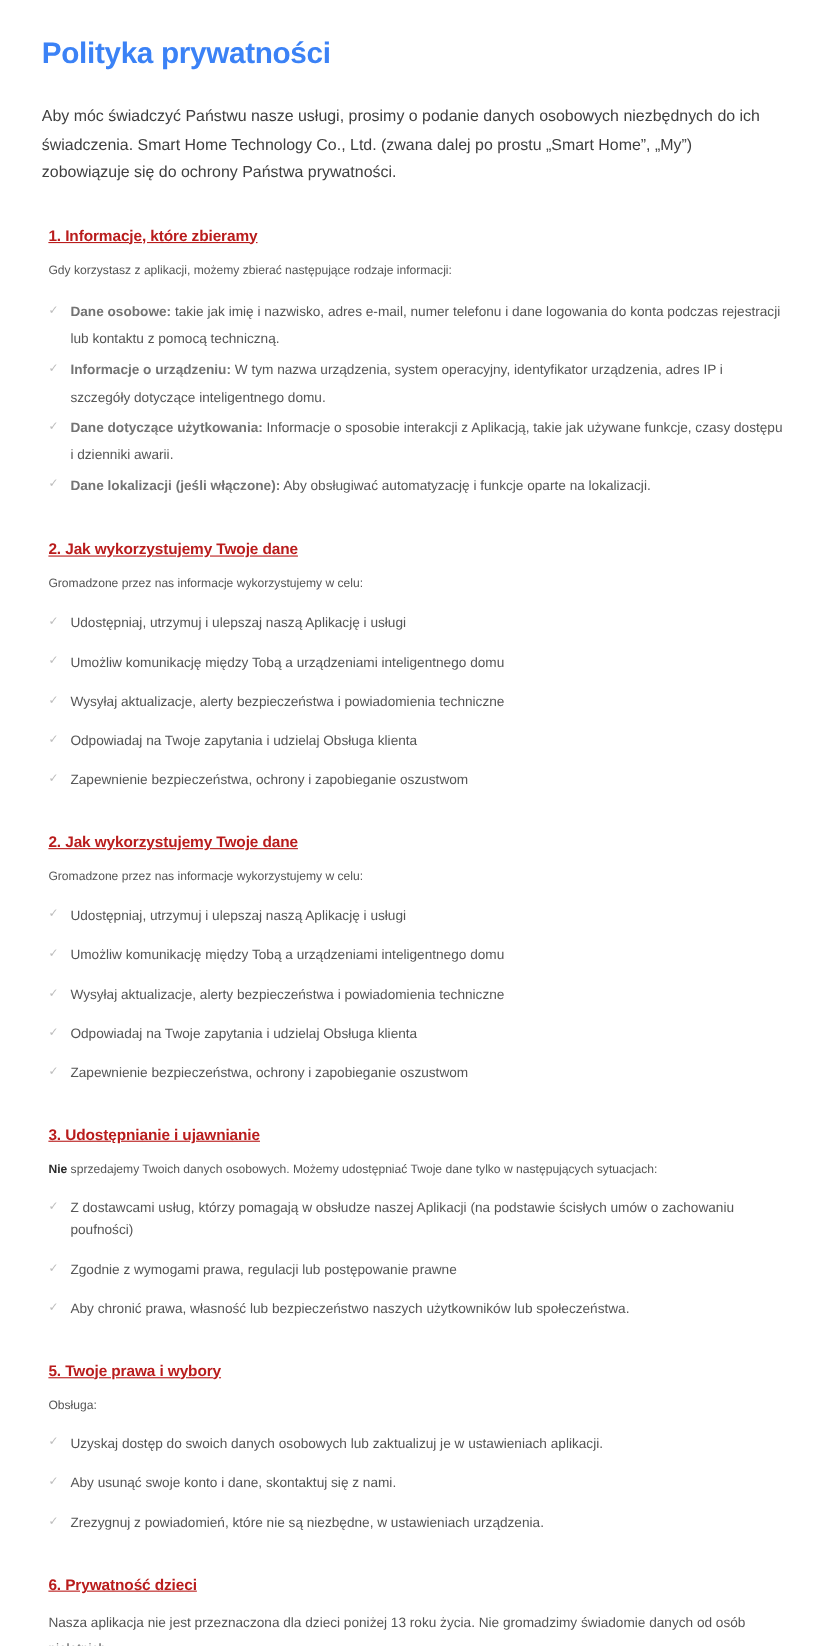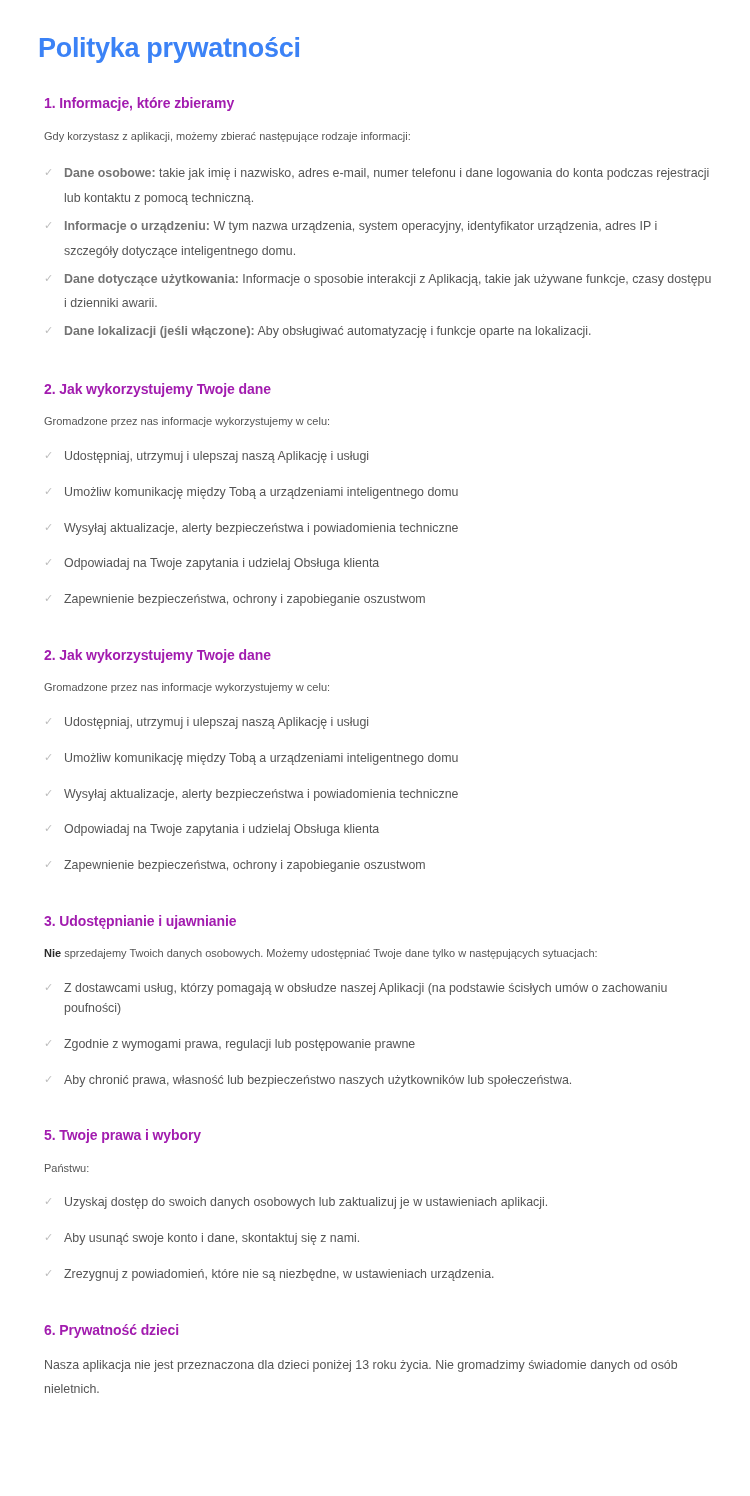--- a/index.html
+++ b/index.html
@@ -39,24 +39,25 @@
     color: #3f3f3f;
     margin: 0 0 34px 0;
     max-width: 672px;
   }
 
   
   .section { margin: 0 0 8px 0; }
   .section-heading {
     font-size: 14px;
     font-weight: 700;
-    color: #a21caf;
+    color: #b91c1c;
     letter-spacing: -0.1px;
     margin: 0 0 14px 6px;
     line-height: 1.3;
+    text-decoration: underline;
   }
   .section-intro {
     font-size: 11px;
     line-height: 1.7;
     color: #555555;
     margin: 0 0 16px 6px;
     max-width: 665px;
   }
   .section-intro b { color: #2b2b2b; font-weight: 700; }
 
@@ -107,20 +108,21 @@
   
   .gap-lg { height: 28px; }
 </style>
 </head>
 <body>
 
 <div class="page">
 
   <h1 class="doc-title">Polityka prywatności</h1>
 
+  <p class="intro">Aby móc świadczyć Państwu nasze usługi, prosimy o podanie danych osobowych niezbędnych do ich świadczenia. Smart Home Technology Co., Ltd. (zwana dalej po prostu „Smart Home”, „My”) zobowiązuje się do ochrony Państwa prywatności.</p>
 
   <div class="section">
     <h2 class="section-heading">1. Informacje, które zbieramy</h2>
     <p class="section-intro">Gdy korzystasz z aplikacji, możemy zbierać następujące rodzaje informacji:</p>
     <ul class="checklist dense">
         <li><span class="tick">✓</span><b>Dane osobowe:</b><span> takie jak imię i nazwisko, adres e-mail, numer telefonu i dane logowania do konta podczas rejestracji lub kontaktu z pomocą techniczną.</span></li>
         <li><span class="tick">✓</span><b>Informacje o urządzeniu:</b><span> W tym nazwa urządzenia, system operacyjny, identyfikator urządzenia, adres IP i szczegóły dotyczące inteligentnego domu.</span></li>
         <li><span class="tick">✓</span><b>Dane dotyczące użytkowania:</b><span> Informacje o sposobie interakcji z Aplikacją, takie jak używane funkcje, czasy dostępu i dzienniki awarii.</span></li>
         <li><span class="tick">✓</span><b>Dane lokalizacji (jeśli włączone):</b><span> Aby obsługiwać automatyzację i funkcje oparte na lokalizacji.</span></li>
       </ul>
@@ -163,21 +165,21 @@
         <li><span class="tick">✓</span><span>Z dostawcami usług, którzy pomagają w obsłudze naszej Aplikacji (na podstawie ścisłych umów o zachowaniu poufności)</span></li>
         <li><span class="tick">✓</span><span>Zgodnie z wymogami prawa, regulacji lub postępowanie prawne</span></li>
         <li><span class="tick">✓</span><span>Aby chronić prawa, własność lub bezpieczeństwo naszych użytkowników lub społeczeństwa.</span></li>
       </ul>
   </div>
 
   <div class="gap-lg"></div>
 
   <div class="section">
     <h2 class="section-heading">5. Twoje prawa i wybory</h2>
-    <p class="section-intro">Państwu:</p>
+    <p class="section-intro">Obsługa:</p>
     <ul class="checklist roomy">
         <li><span class="tick">✓</span><span>Uzyskaj dostęp do swoich danych osobowych lub zaktualizuj je w ustawieniach aplikacji.</span></li>
         <li><span class="tick">✓</span><span>Aby usunąć swoje konto i dane, skontaktuj się z nami.</span></li>
         <li><span class="tick">✓</span><span>Zrezygnuj z powiadomień, które nie są niezbędne, w ustawieniach urządzenia.</span></li>
       </ul>
   </div>
 
   <div class="gap-lg"></div>
 
   <div class="section">

